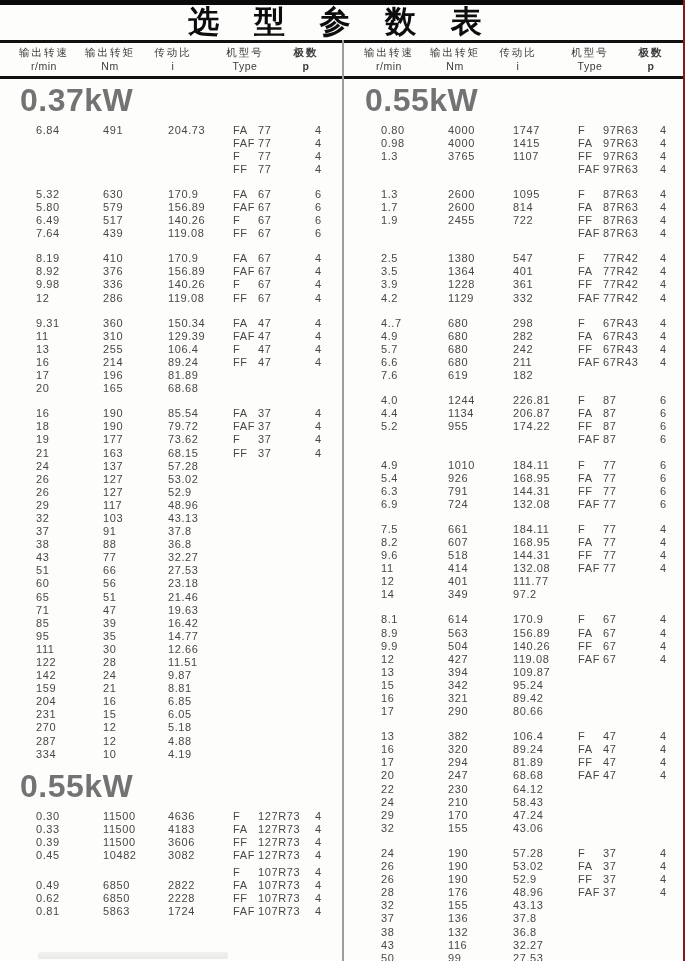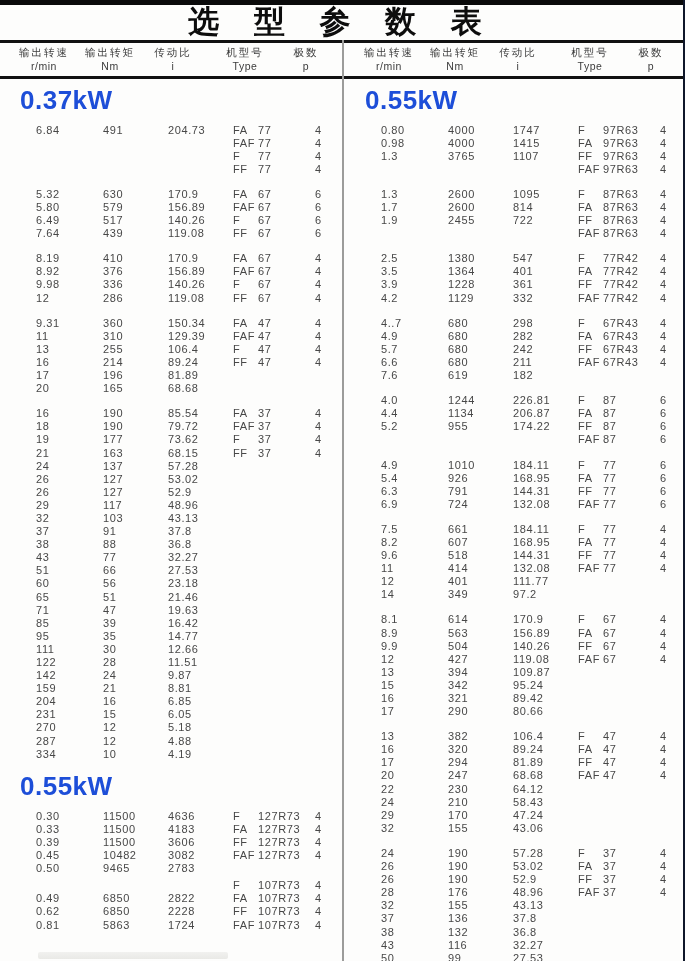--- a/index.html
+++ b/index.html
@@ -2,48 +2,48 @@
 <html><head>
 <meta charset="utf-8">
 <style>
   html,body{margin:0;padding:0;}
   body{
     width:685px;height:961px;position:relative;overflow:hidden;
     background:#fdfdfc;
     font-family:"Liberation Sans","DejaVu Sans",sans-serif;
     color:#454545;
   }
-  .page{position:absolute;inset:0;border-right:2px solid #0f172a;}
+  .page{position:absolute;inset:0;border-right:2px solid #7f1d1d;}
   .top-bar{position:absolute;left:0;top:0;width:100%;height:5px;background:#0a0a0a;}
   .title{
     position:absolute;left:0;top:4px;width:100%;margin:0;text-align:center;
     font-size:31px;font-weight:bold;color:#0d0d0d;letter-spacing:13px;line-height:36px;
   }
   .rule1{position:absolute;left:0;top:40px;width:100%;height:3px;background:#111;}
   .rule2{position:absolute;left:0;top:76px;width:100%;height:3px;background:#111;}
   .divider{position:absolute;left:342px;top:40px;width:2px;height:921px;background:#9c9c9a;}
 
   .header-band{position:absolute;left:0;top:43px;width:100%;height:33px;}
   .half-h{position:absolute;top:0;width:343px;height:33px;}
   .half-h.rt{left:345px;}
   .hcell{position:absolute;top:2px;text-align:center;font-size:10.5px;color:#3c3c3c;line-height:14px;}
   .hcell .cn{display:block;letter-spacing:2px;}
   .hcell .unit{display:block;letter-spacing:0.5px;}
   .hc0{left:8px;width:72px;}
   .hc1{left:76px;width:68px;}
   .hc2{left:142px;width:62px;}
   .hc3{left:205px;width:80px;}
-  .hc4{left:285px;width:42px;}
+  .hc4{left:285px;width:42px;font-weight:bold;}
 
   .body-band{position:absolute;left:0;top:80px;width:100%;height:881px;}
   .half-c{position:absolute;top:0;width:343px;}
   .half-c.rt{left:345px;}
 
   .section-heading{
-    font-size:26px;font-weight:bold;color:#1d4ed8;letter-spacing:0.5px;
+    font-size:32px;font-weight:bold;color:#737373;letter-spacing:0.5px;
     margin:6px 0 9px 20px;line-height:28px;
   }
   .block{margin:0 0 12px 8px;}
   .block.tight{margin-top:-8px;}
   .row{
     display:grid;height:13.1px;align-items:center;
     grid-template-columns:67px 65px 65px 25px 57px 22px;
     padding-left:28px;
     font-size:11px;letter-spacing:0.6px;color:#474747;
   }
@@ -510,28 +510,20 @@
             <span class="c-poles">4</span>
           </div>
           <div class="row">
             <span class="c-speed">0.45</span>
             <span class="c-torque">10482</span>
             <span class="c-ratio">3082</span>
             <span class="c-prefix">FAF</span>
             <span class="c-model">127R73</span>
             <span class="c-poles">4</span>
           </div>
-          <div class="row">
-            <span class="c-speed">0.50</span>
-            <span class="c-torque">9465</span>
-            <span class="c-ratio">2783</span>
-            <span class="c-prefix"></span>
-            <span class="c-model"></span>
-            <span class="c-poles"></span>
-          </div>
         </div>
         <div class="block tight">
           <div class="row">
             <span class="c-speed"></span>
             <span class="c-torque"></span>
             <span class="c-ratio"></span>
             <span class="c-prefix">F</span>
             <span class="c-model">107R73</span>
             <span class="c-poles">4</span>
           </div>

